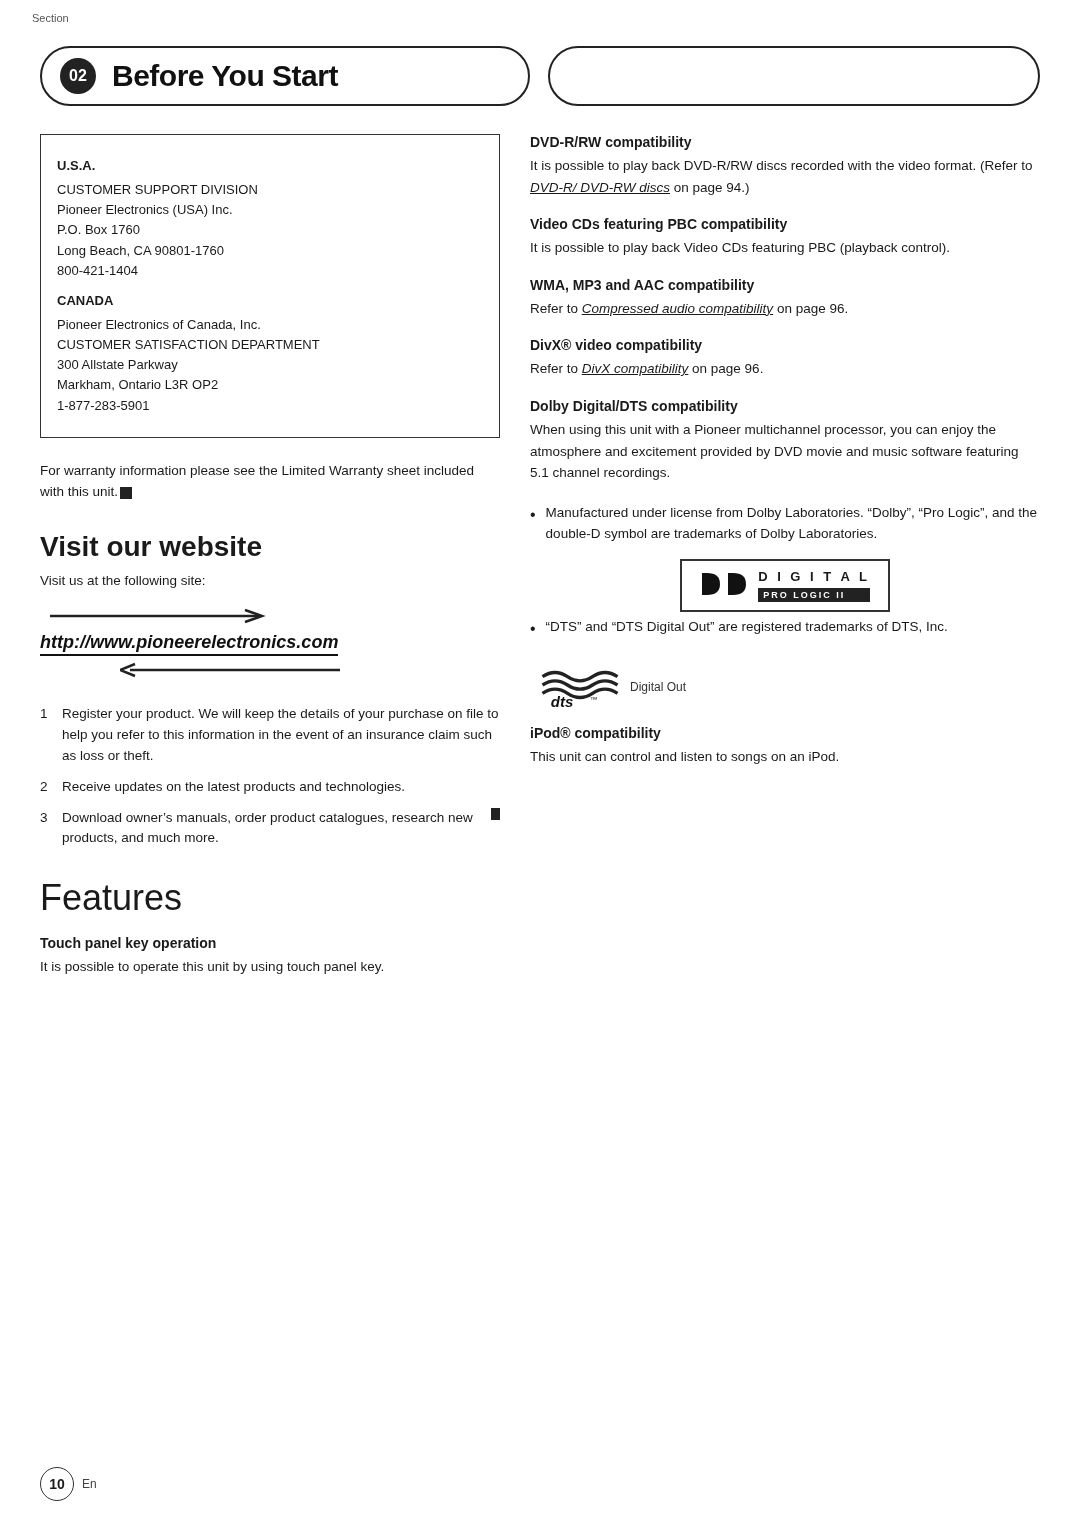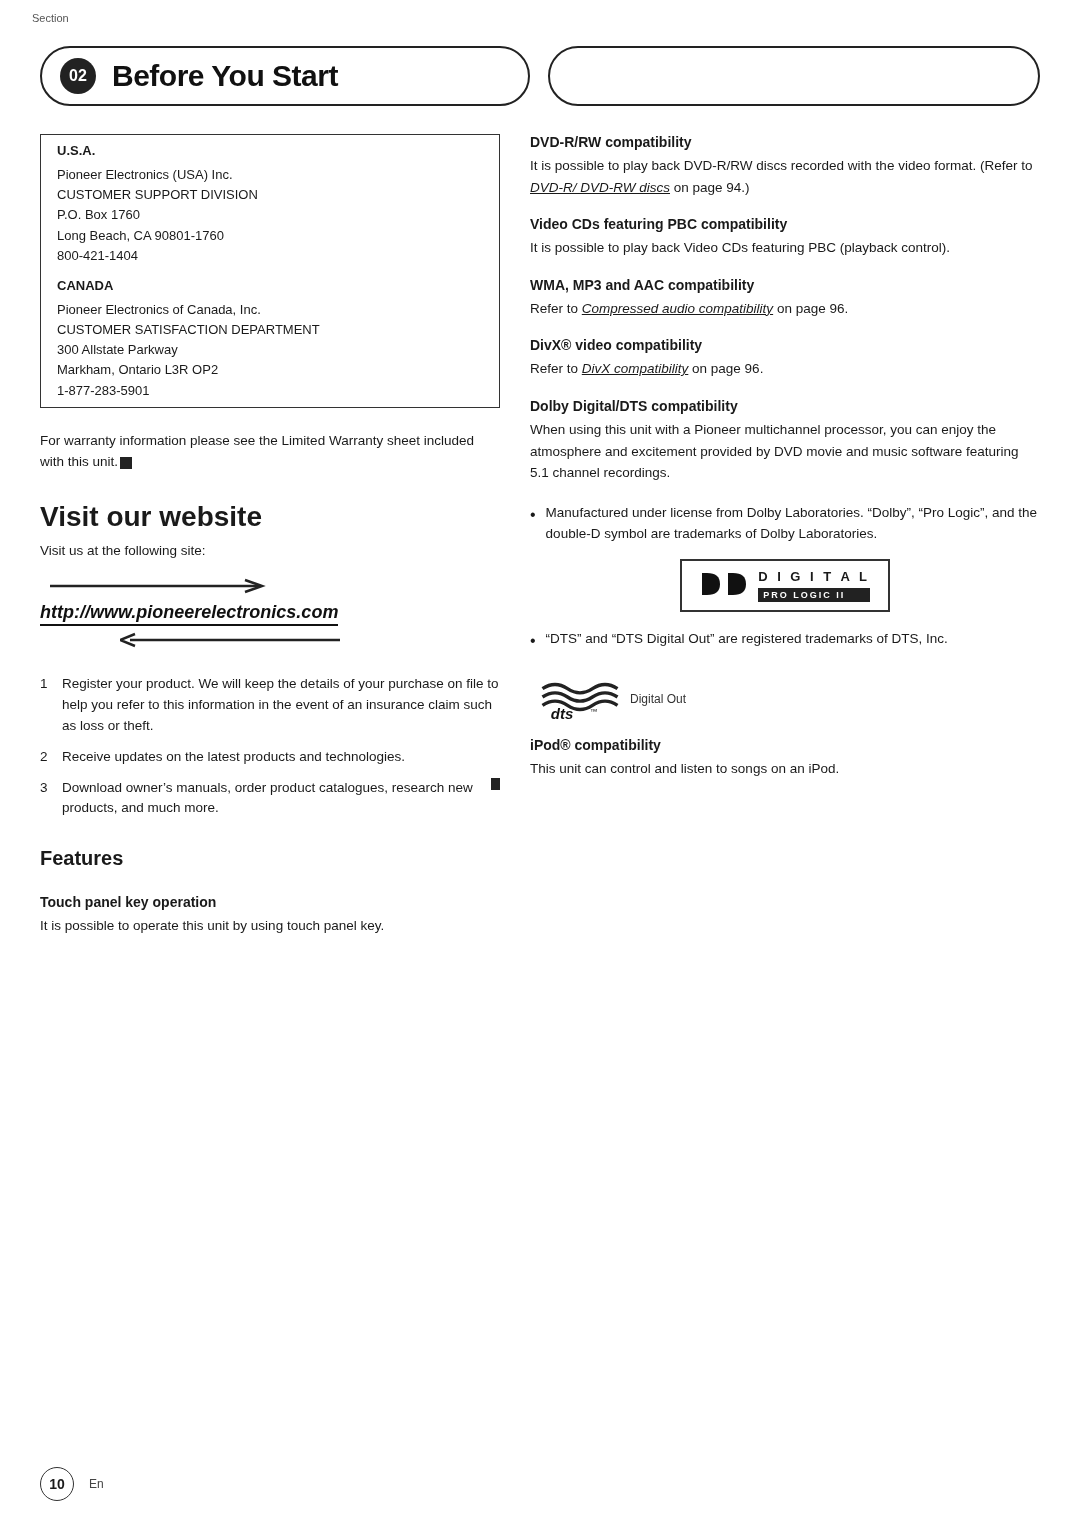--- a/index.html
+++ b/index.html
@@ -84,21 +84,21 @@
     .left-col {
       width: 460px;
       flex-shrink: 0;
     }
     .right-col {
       flex: 1;
     }
     
     .address-box {
       border: 1.5px solid #333;
-      padding: 6px 16px;
+      padding: 21px 16px;
       margin-bottom: 22px;
       font-size: 13px;
       line-height: 1.55;
       font-family: Arial, sans-serif;
     }
     .address-country {
       font-weight: bold;
       font-size: 13px;
       margin-bottom: 4px;
     }
@@ -156,24 +156,24 @@
       line-height: 1.55;
       margin-bottom: 10px;
     }
     .numbered-list li .num {
       min-width: 22px;
       font-size: 13.5px;
       font-family: Arial, sans-serif;
     }
     
     .features-heading {
-      font-size: 20px;
-      font-weight: bold;
-      font-family: Arial, sans-serif;
-      margin-bottom: 24px;
+      font-size: 36px;
+      font-weight: normal;
+      font-family: Arial, sans-serif;
+      margin-bottom: 16px;
     }
     .feature-subheading {
       font-size: 14px;
       font-weight: bold;
       font-family: Arial, sans-serif;
       margin-bottom: 5px;
     }
     .feature-body {
       font-size: 13.5px;
       font-family: Arial, sans-serif;
@@ -216,21 +216,21 @@
       content: "•";
       margin-right: 10px;
       font-size: 16px;
       flex-shrink: 0;
     }
     
     .dolby-logo {
       display: flex;
       align-items: flex-end;
       justify-content: center;
-      margin: 14px 0 16px 0;
+      margin: 14px 0 4px 0;
     }
     .dolby-box {
       border: 2px solid #333;
       padding: 8px 18px;
       display: flex;
       align-items: center;
       gap: 10px;
     }
     .dolby-dd {
       display: flex;
@@ -281,21 +281,21 @@
       color: #333;
       margin-top: 4px;
     }
     
     .footer {
       position: absolute;
       bottom: 28px;
       left: 40px;
       display: flex;
       align-items: center;
-      gap: 15px;
+      gap: 8px;
     }
     .page-number-box {
       border: 1.5px solid #333;
       border-radius: 50%;
       width: 34px;
       height: 34px;
       display: flex;
       align-items: center;
       justify-content: center;
       font-size: 14px;
@@ -333,22 +333,22 @@
     </div>
     <div class="header-right-box"></div>
   </div>
 
   <div class="content">
 
     <div class="left-col">
 
       <div class="address-box">
         <div class="address-country">U.S.A.</div>
+        <div>CUSTOMER SUPPORT DIVISION</div>
         <div>Pioneer Electronics (USA) Inc.</div>
-        <div>CUSTOMER SUPPORT DIVISION</div>
         <div>P.O. Box 1760</div>
         <div>Long Beach, CA 90801-1760</div>
         <div>800-421-1404</div>
         <div class="address-divider"></div>
         <div class="address-country">CANADA</div>
         <div>Pioneer Electronics of Canada, Inc.</div>
         <div>CUSTOMER SATISFACTION DEPARTMENT</div>
         <div>300 Allstate Parkway</div>
         <div>Markham, Ontario L3R OP2</div>
         <div>1-877-283-5901</div>

